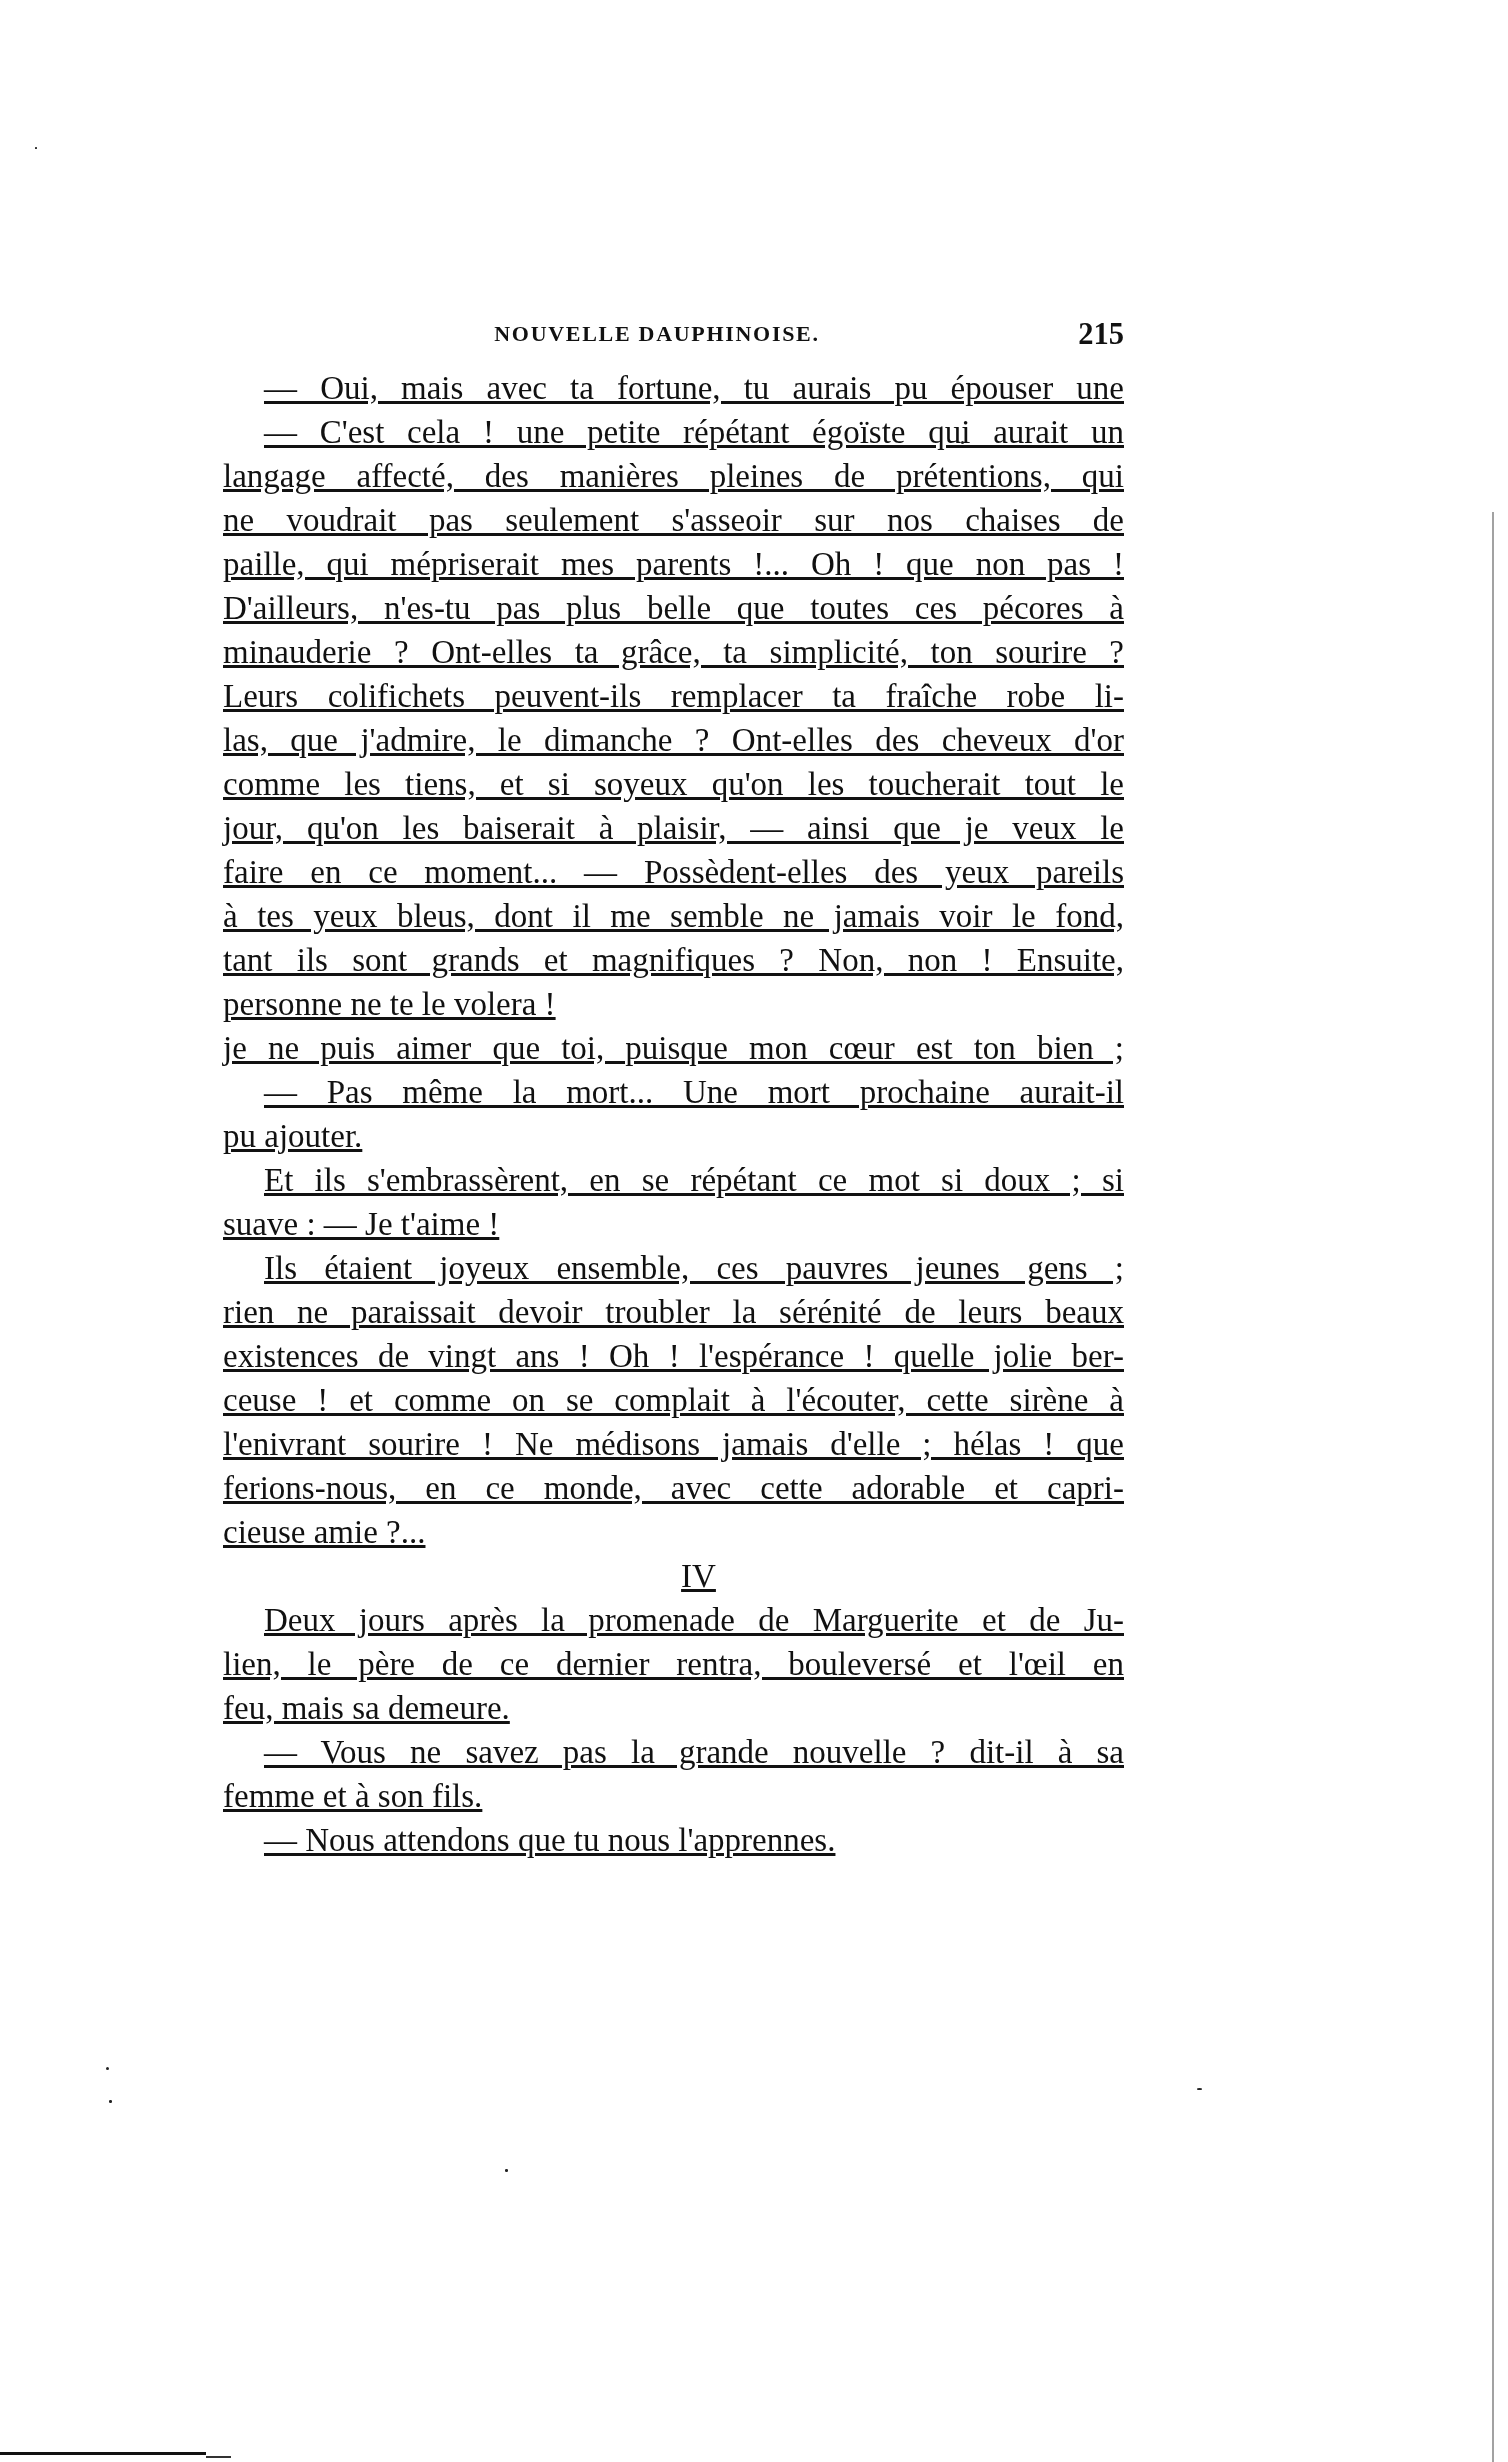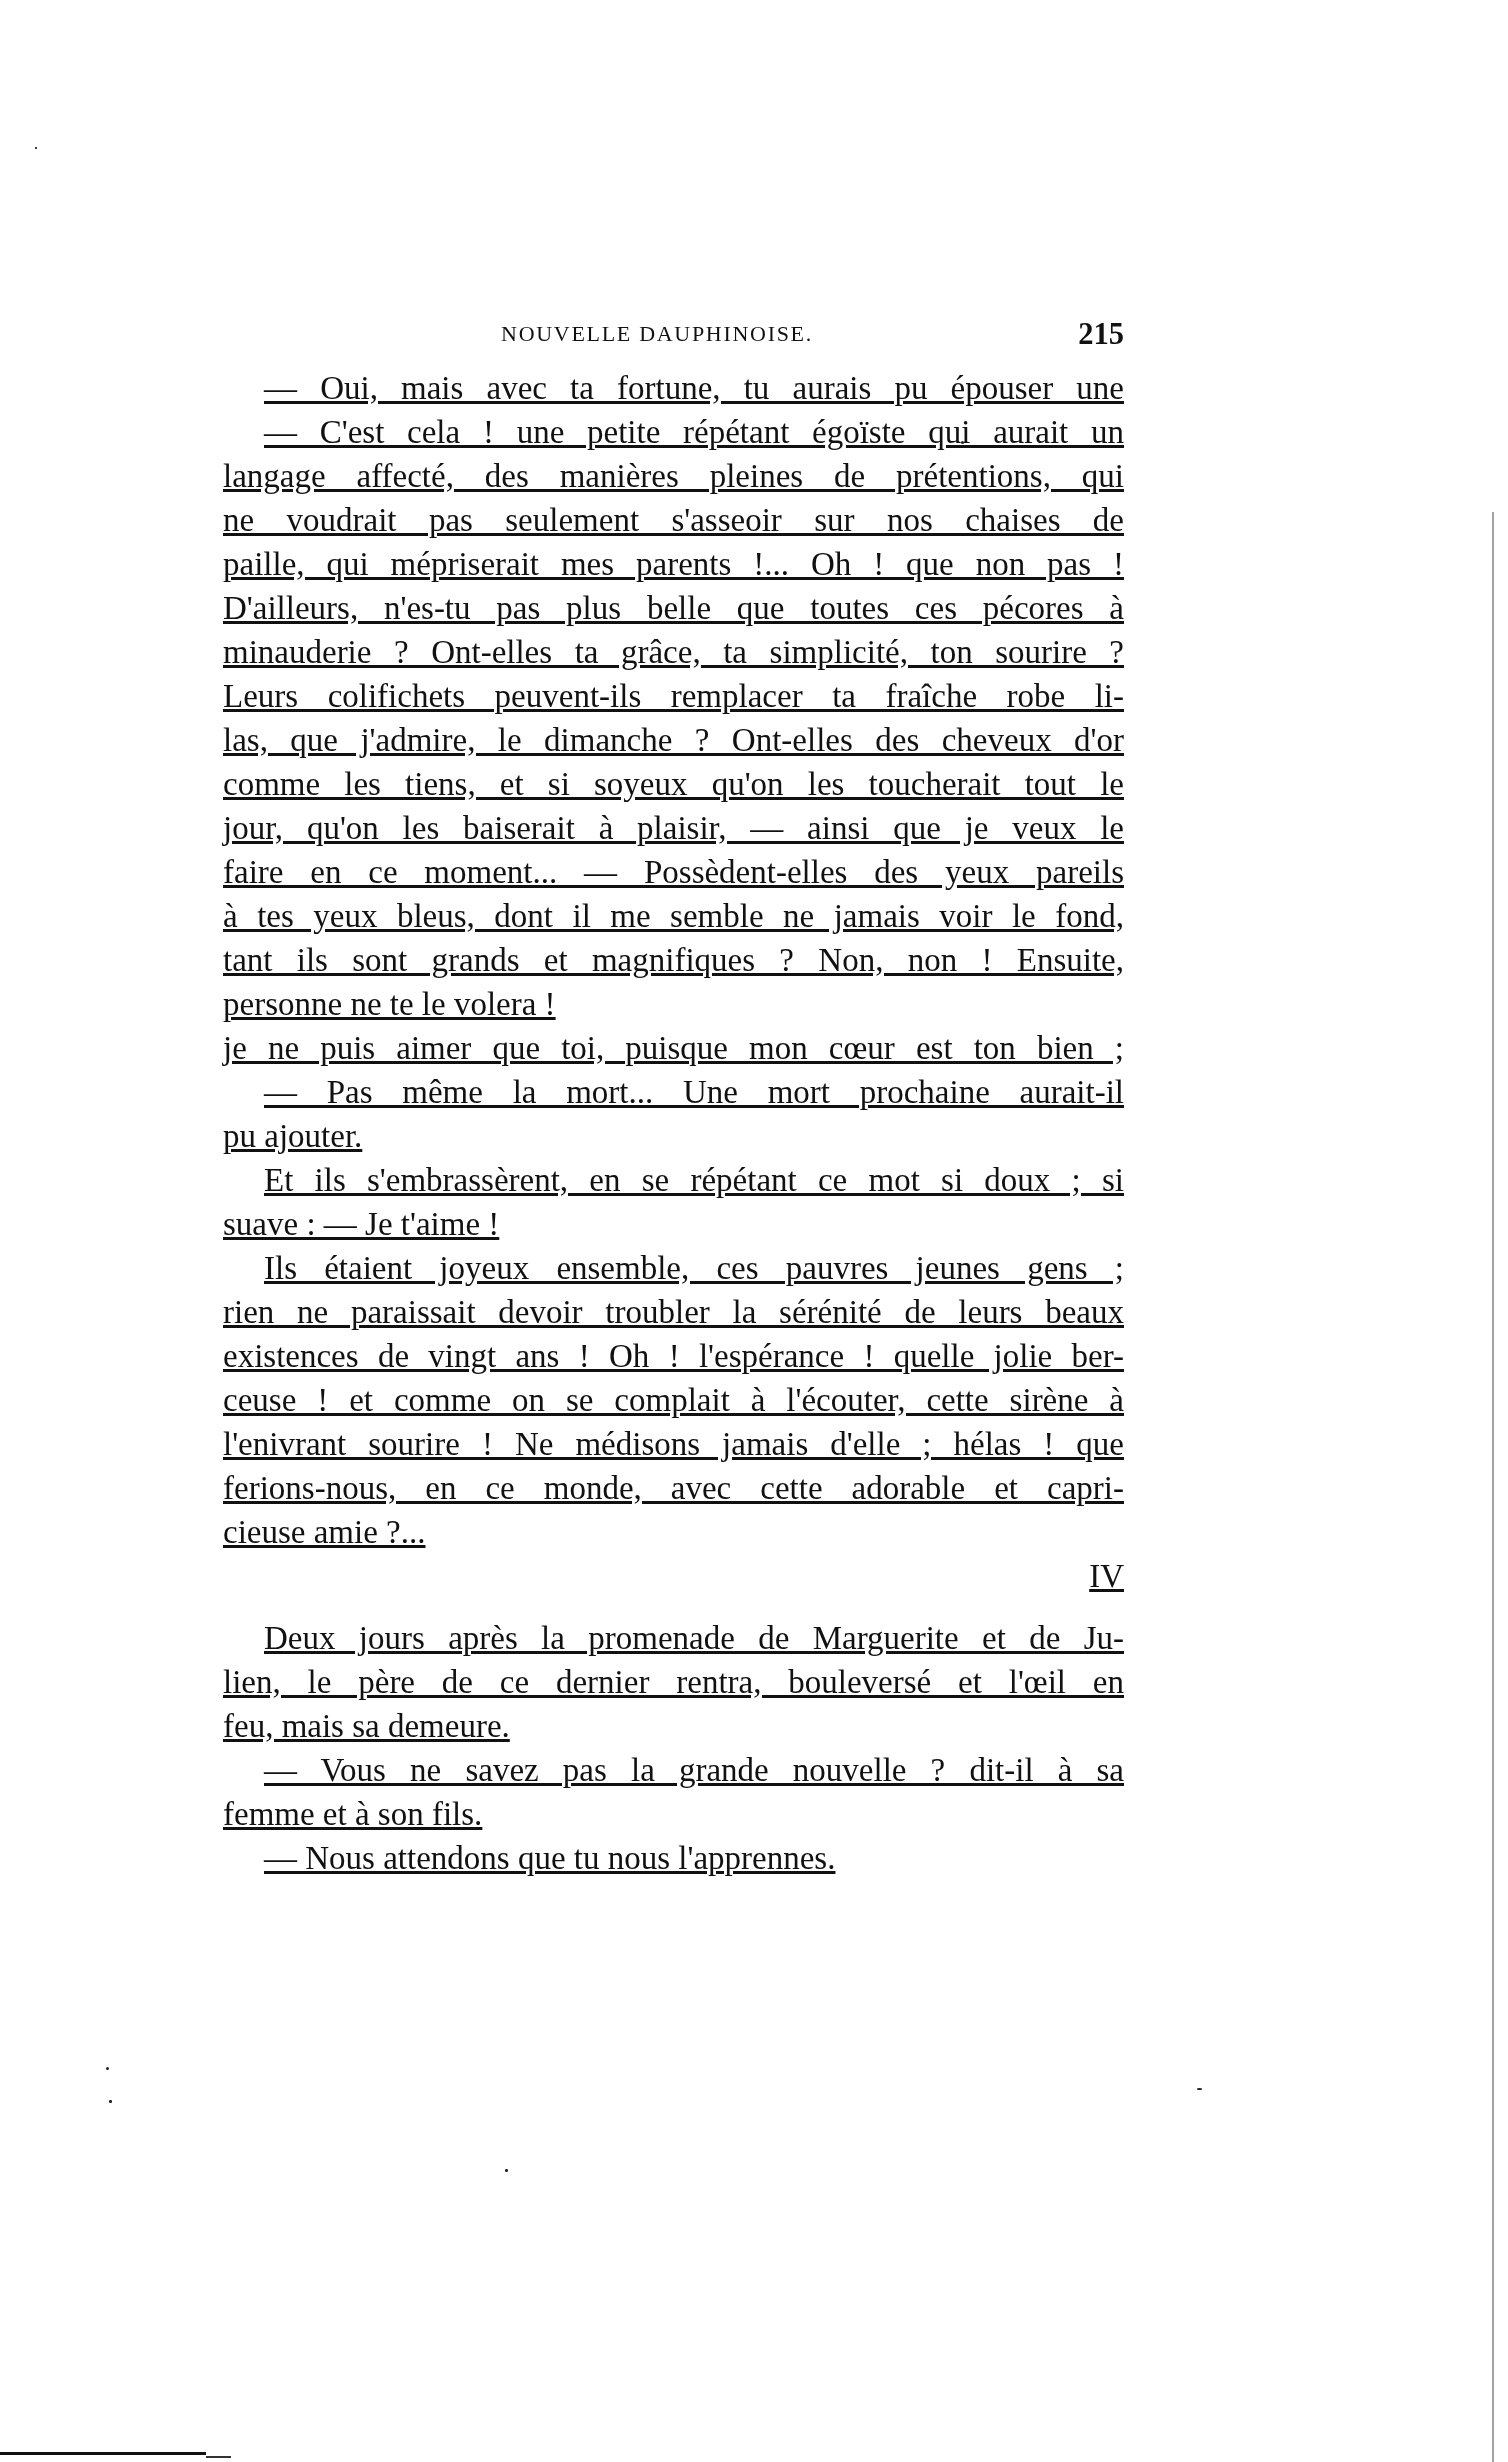--- a/index.html
+++ b/index.html
@@ -22,21 +22,21 @@
       width: 901px;
       height: 38px;
     }
     .running-title {
       position: absolute;
       left: 0;
       right: 0;
       top: 0;
       text-align: center;
       font-size: 22px;
-      font-weight: normal;
+      font-weight: bold;
       letter-spacing: 1.7px;
       line-height: 38px;
       padding-right: 33px;
     }
     .page-number {
       position: absolute;
       right: 0;
       top: 0;
       font-size: 30.5px;
       font-weight: bold;
@@ -59,25 +59,24 @@
       height: 44px;
     }
     .line.last {
       text-align-last: left;
     }
     .line.indent {
       padding-left: 41px;
     }
     .section-heading {
       display: block;
-      text-align: right;
+      text-align: center;
       height: 44px;
       font-size: 33px;
       padding-left: 50px;
-      margin-bottom: 18px;
     }
     .scan-rule {
       position: absolute;
       left: 0;
       top: 2452px;
       width: 206px;
       height: 3.3px;
       background: #111;
     }
     .scan-rule-2 {

